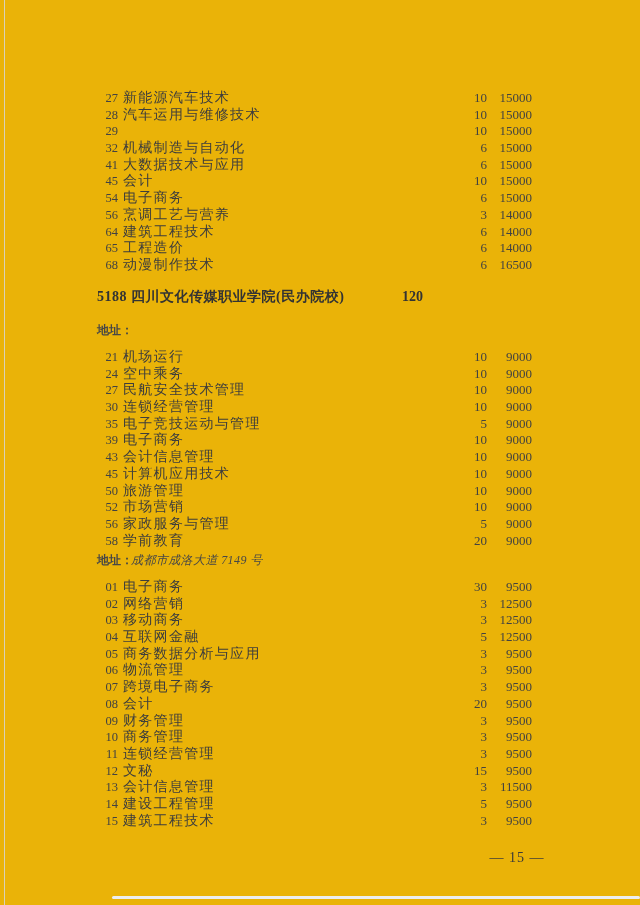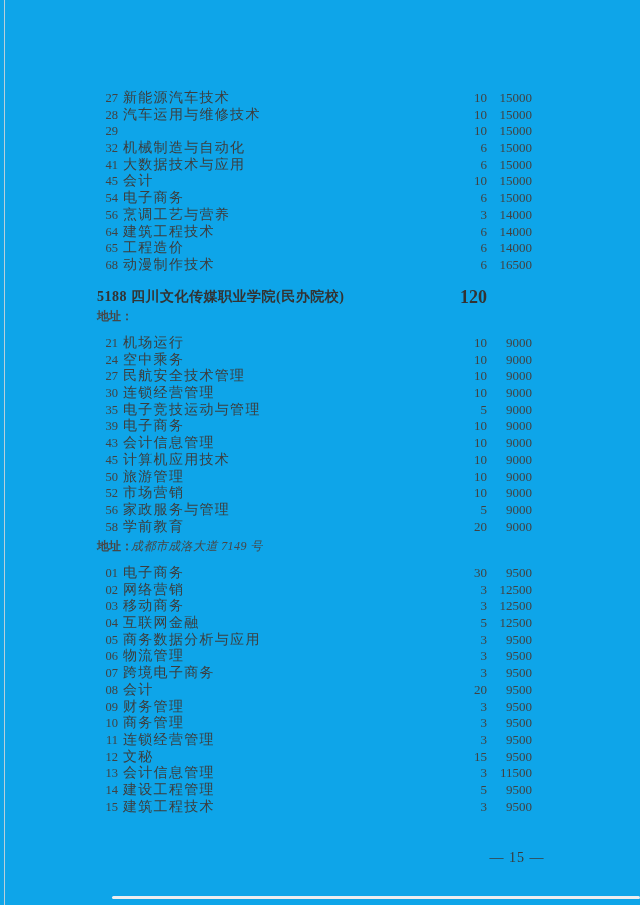--- a/index.html
+++ b/index.html
@@ -1,21 +1,21 @@
 <!DOCTYPE html>
 <html><head>
 <meta charset="utf-8">
 <style>
   html, body { margin: 0; padding: 0; background: #ffffff; }
 
   .page {
     position: relative;
     width: 640px;
     height: 905px;
-    background: #0ea5e9;
+    background: #eab308;
     overflow: hidden;
     font-family: "Liberation Serif", "DejaVu Serif", serif;
     color: #3d3d3d;
   }
 
   
   .left-edge {
     position: absolute; left: 4px; top: 0;
     width: 1px; height: 905px;
     background: #d6d6d6; opacity: .85;
@@ -28,25 +28,25 @@
   .section { position: absolute; left: 0; width: 640px; }
   .sec-0 { top: 90px; }
   .sec-1 { top: 287px; }
   .sec-2 { top: 537px; }
 
   .sec-header {
     position: relative; height: 20px; line-height: 20px;
     font-weight: bold; font-size: 14px; color: #333333;
   }
   .sec-title  { position: absolute; left: 97px; letter-spacing: 0.5px; white-space: nowrap; }
-  .sec-total  { position: absolute; left: 402px; width: 85px; text-align: right; font-size: 18px; }
+  .sec-total  { position: absolute; left: 402px; width: 85px; text-align: left; font-size: 14px; }
 
   .sec-address {
     position: relative; height: 15px; line-height: 15px;
-    margin-top: 2px; font-size: 12px; color: #474747;
+    margin-top: 16px; font-size: 12px; color: #474747;
   }
   .addr-label { position: absolute; left: 97px; font-weight: bold; }
   .addr-value { position: absolute; left: 131px; font-style: italic; letter-spacing: 0.4px; white-space: nowrap; }
 
   .rows { margin-top: 11px; }
   .no-header .rows { margin-top: 0; }
 
   .row { position: relative; height: 16.7px; line-height: 16.7px; }
   .c-num   { position: absolute; left: 60px;  width: 58px; text-align: right; font-size: 12.5px; color: #424242; }
   .c-name  { position: absolute; left: 123px; font-size: 14px; letter-spacing: 1.3px; white-space: nowrap; color: #3d3d3d; }

